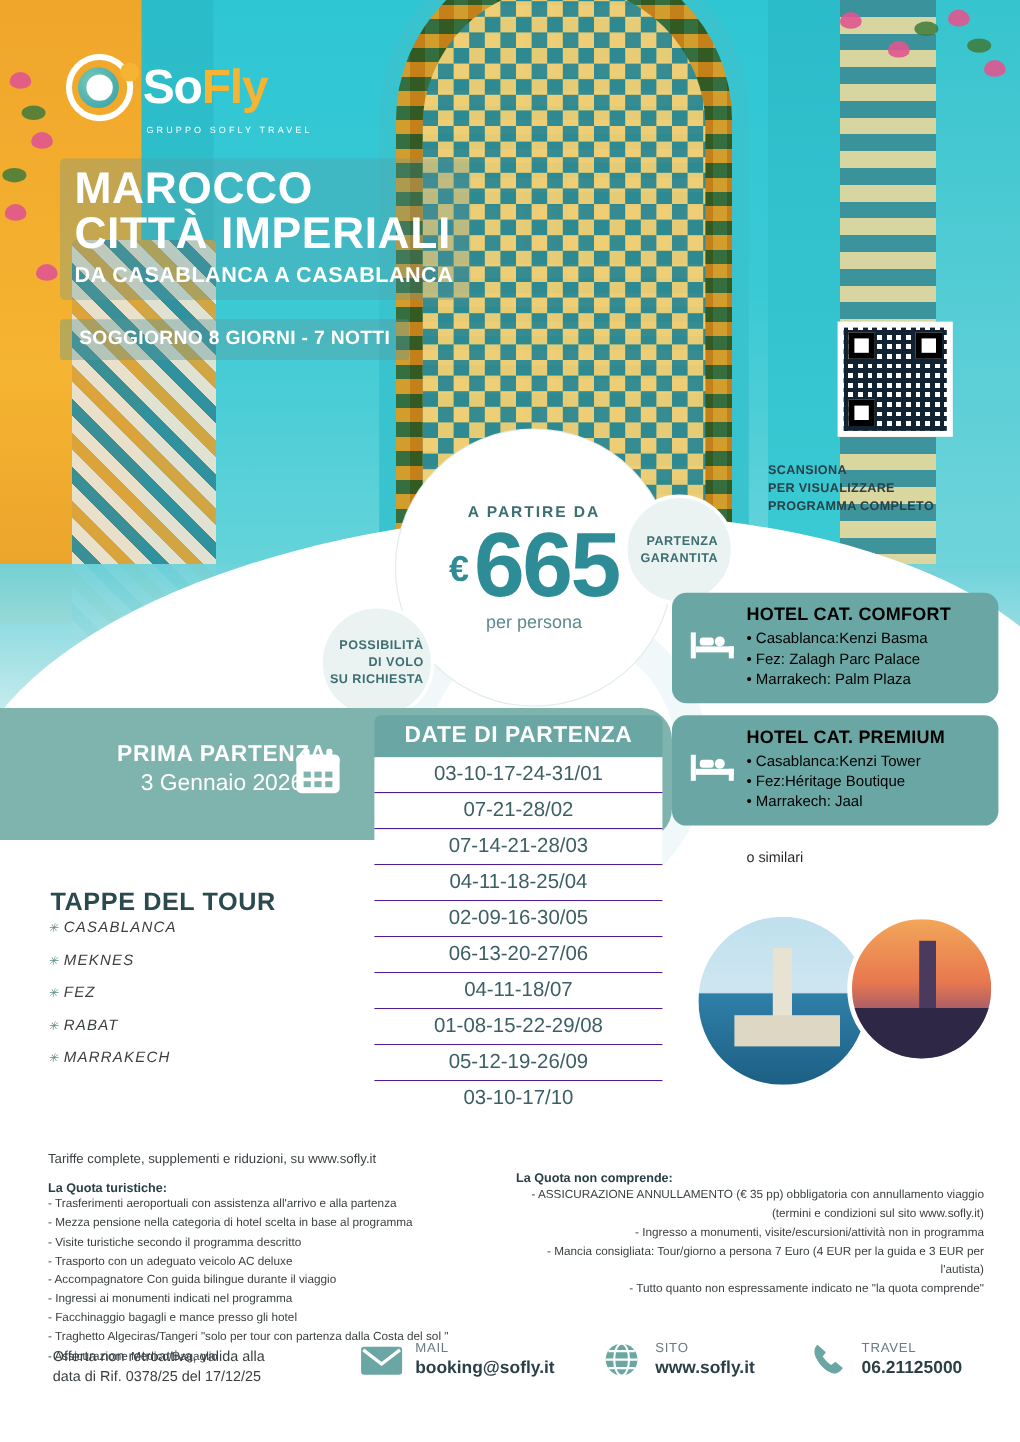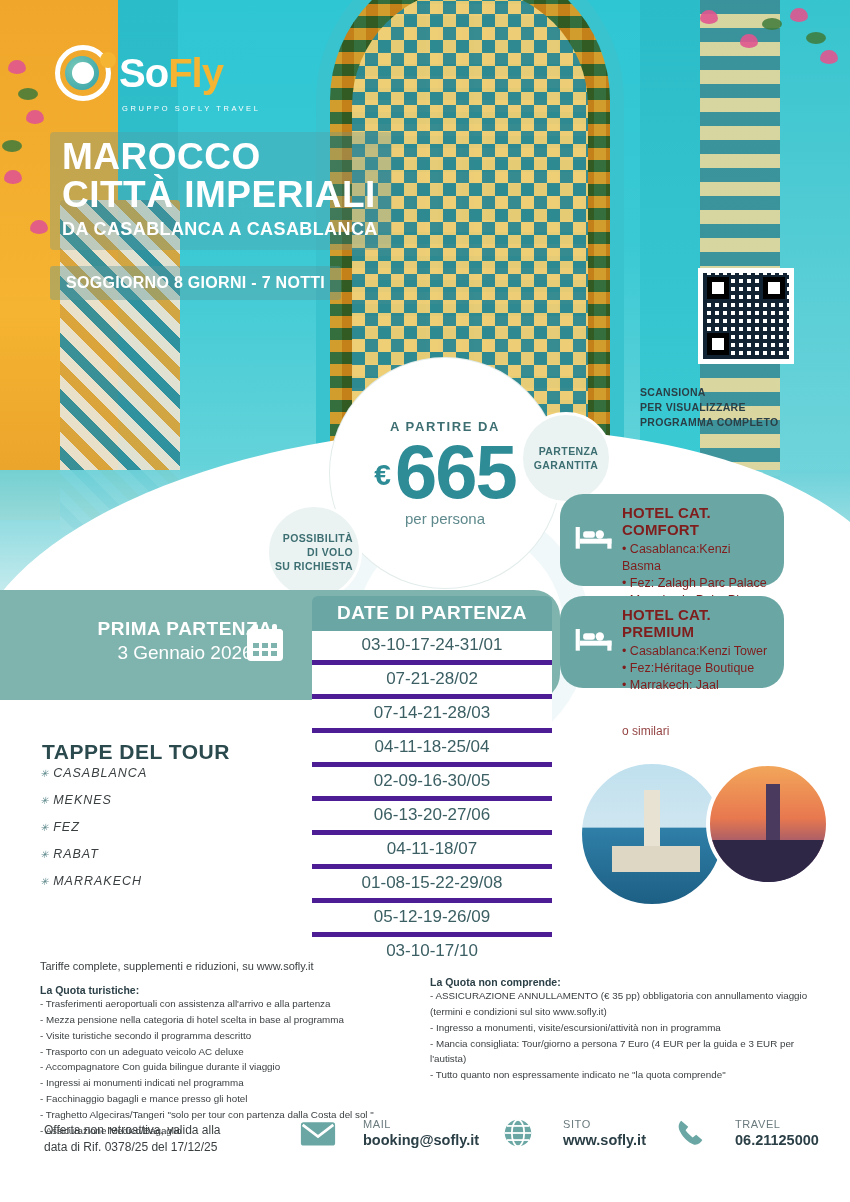--- a/index.html
+++ b/index.html
@@ -137,22 +137,22 @@
     position:absolute; border-radius:50%; background:#eaf3f2; color:#3d6e72;
     display:flex; align-items:center; justify-content:center; text-align:right;
     font-size:10.5px; font-weight:bold; line-height:1.35; letter-spacing:.4px;
     border:3px solid #ffffff;
   }
   .badge-guaranteed { left:520px; top:412px; width:92px; height:92px; }
   .badge-flight { left:266px; top:504px; width:96px; height:96px; }
 
   
   .hotel-card {
-    position:absolute; left:560px; width:224px; border-radius:23px;
-    background:#6aa7a4; color:#7f1d1d; padding:10px 12px 12px 62px;
+    position:absolute; left:560px; width:272px; border-radius:12px;
+    background:#6aa7a4; color:#000000; padding:10px 12px 12px 62px;
   }
   .hotel-comfort { top:494px; height:92px; }
   .hotel-premium { top:596px; height:92px; }
   .hotel-card h4 { margin:0 0 3px 0; font-size:15px; font-weight:bold; letter-spacing:.2px;}
   .hotel-card ul { margin:0; padding:0; list-style:none; }
   .hotel-card li { font-size:12.5px; font-weight:normal; line-height:1.35; }
   .hotel-card li:before{ content:"• "; }
   .hotel-card .sim { font-size:12px; font-weight:normal; opacity:.85;margin-top:30px; }
   .bed-icon { position:absolute; left:14px; top:28px; width:40px; height:30px; }
 
@@ -169,21 +169,21 @@
   
   .dates {
     position:absolute; left:312px; top:596px; width:240px;
   }
   .dates .hdr {
     background:#6aa7a4; color:#fff; text-align:center; font-size:19px; font-weight:bold;
     padding:6px 0 7px; border-radius:6px 6px 0 0; letter-spacing:.5px;
   }
   .dates .row {
     text-align:center; font-size:17px; color:#3b5f63; padding:4px 0 5px;
-    border-bottom:5px solid #4c1d95; background:#ffffff;
+    border-bottom:1px solid #4c1d95; background:#ffffff;
   }
   .dates .row:last-child { border-bottom:none; }
 
   
   .tappe-title { position:absolute; left:42px; top:740px; font-size:21px; font-weight:bold; color:#2b4a4e; letter-spacing:.5px;}
   .tappe-list { position:absolute; left:40px; top:766px; width:240px;font-style:italic; }
   .tappe-list li { list-style:none; font-size:12.5px; color:#3a3f41; letter-spacing:1px; margin-bottom:13px; }
   .tappe-list li:before { content:"✳ "; color:#5f8a8d; font-size:10px; }
   .tappe-list { margin:0; padding:0;}
 
@@ -199,34 +199,34 @@
     background: linear-gradient(180deg,#f2a65a 0%, #e8784f 45%, #7a4a7a 80%, #3c2f5c 100%); }
   .photo-sun .tower2 { position:absolute; left:56px; top:18px; width:14px; height:58px; background:#4a3a5e;}
   .photo-sun .ground { position:absolute; left:0; top:74px; width:100%; height:50px; background:#2f2746;}
 
   
   .tariffe { position:absolute; left:40px; top:960px; font-size:11px; color:#3a3f41; }
   .incl-title { position:absolute; left:40px; top:984px; font-size:10.5px; font-weight:bold; color:#2b3f46;}
   .incl-list { position:absolute; left:40px; top:996px; width:390px; }
   .incl-list div { font-size:9.8px; color:#3a3f41; line-height:1.62; }
   .excl-title { position:absolute; left:430px; top:976px; font-size:10.5px; font-weight:bold; color:#2b3f46;}
-  .excl-list { position:absolute; left:430px; top:988px; width:390px; }
+  .excl-list { position:absolute; left:430px; top:988px; width:390px;text-align:right; }
   .excl-list div { font-size:9.8px; color:#3a3f41; line-height:1.62; }
 
   .offer-note { position:absolute; left:44px; top:1122px; font-size:12px; color:#3a3f41; line-height:1.45;}
 
   
   .contact { position:absolute; top:1118px; display:flex; align-items:center; gap:10px; }
   .c-mail { left:300px; }
   .c-site { left:500px; }
   .c-book { left:672px; }
   .contact .ic { width:36px; height:30px; position:relative; }
   .contact .lab { font-size:11px; color:#6a7a7d; letter-spacing:.6px;}
   .contact .val { font-size:14.5px; color:#2b3f46; font-weight:bold; margin-top:2px;}
-  .contact-col { display:flex; flex-direction:column;margin-left:17px; }
+  .contact-col { display:flex; flex-direction:column; }
 </style>
 </head>
 <body>
 
 <div class="hero">
   <div class="wall-orange"></div>
   <div class="wall-orange2"></div>
   <div class="tile-left"></div>
   <div class="arch"></div>
   <div class="arch-inner"></div>

